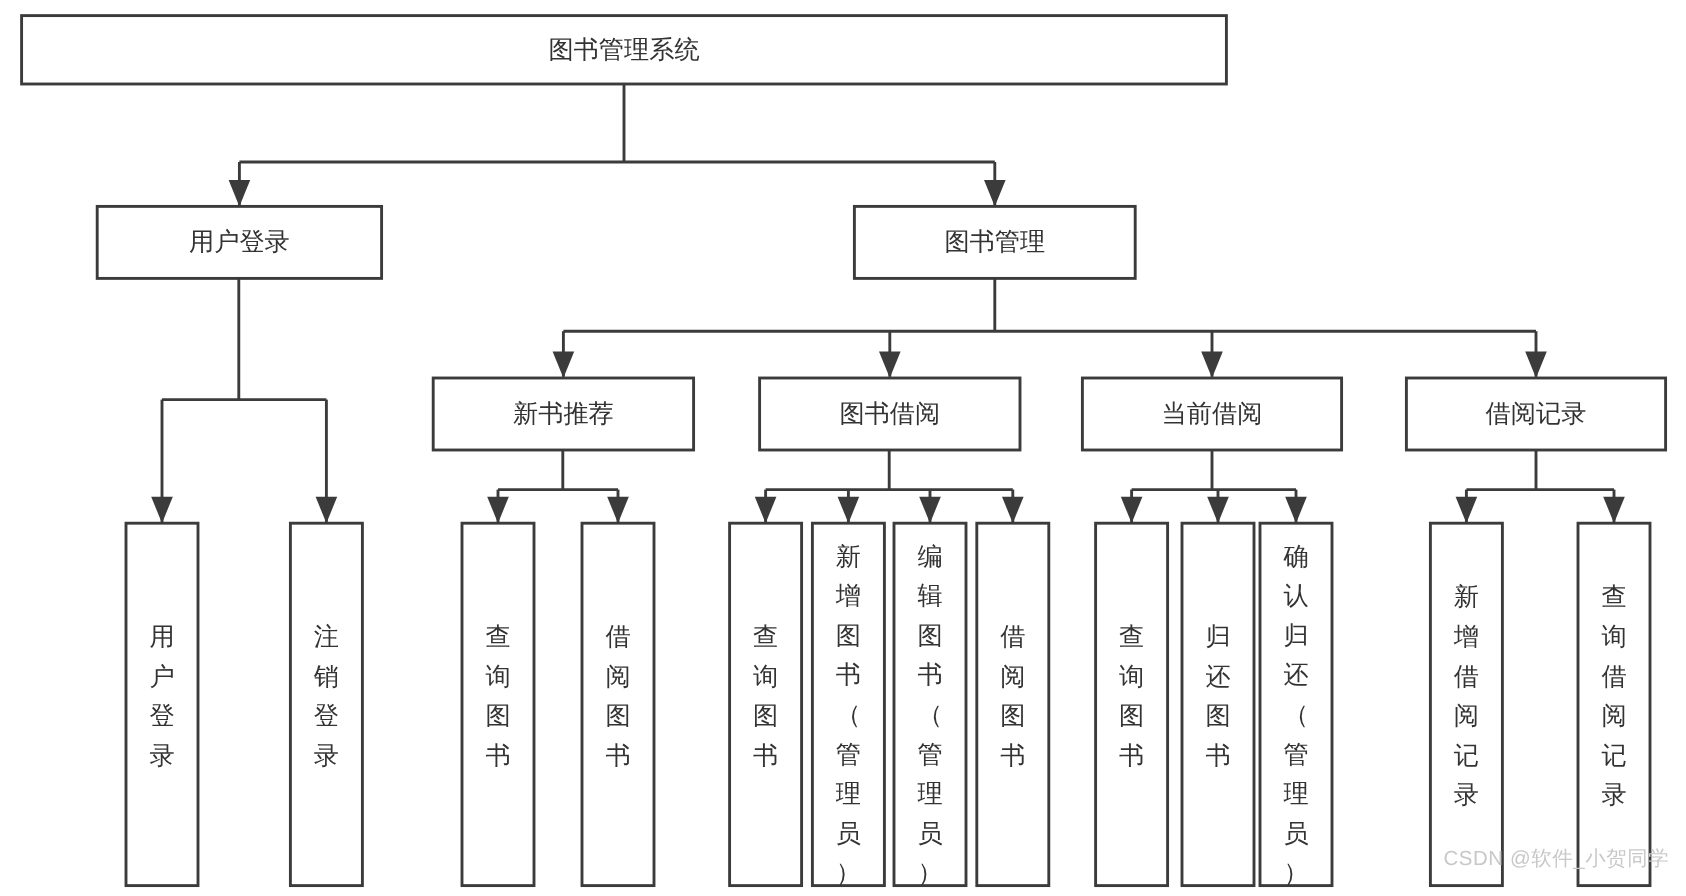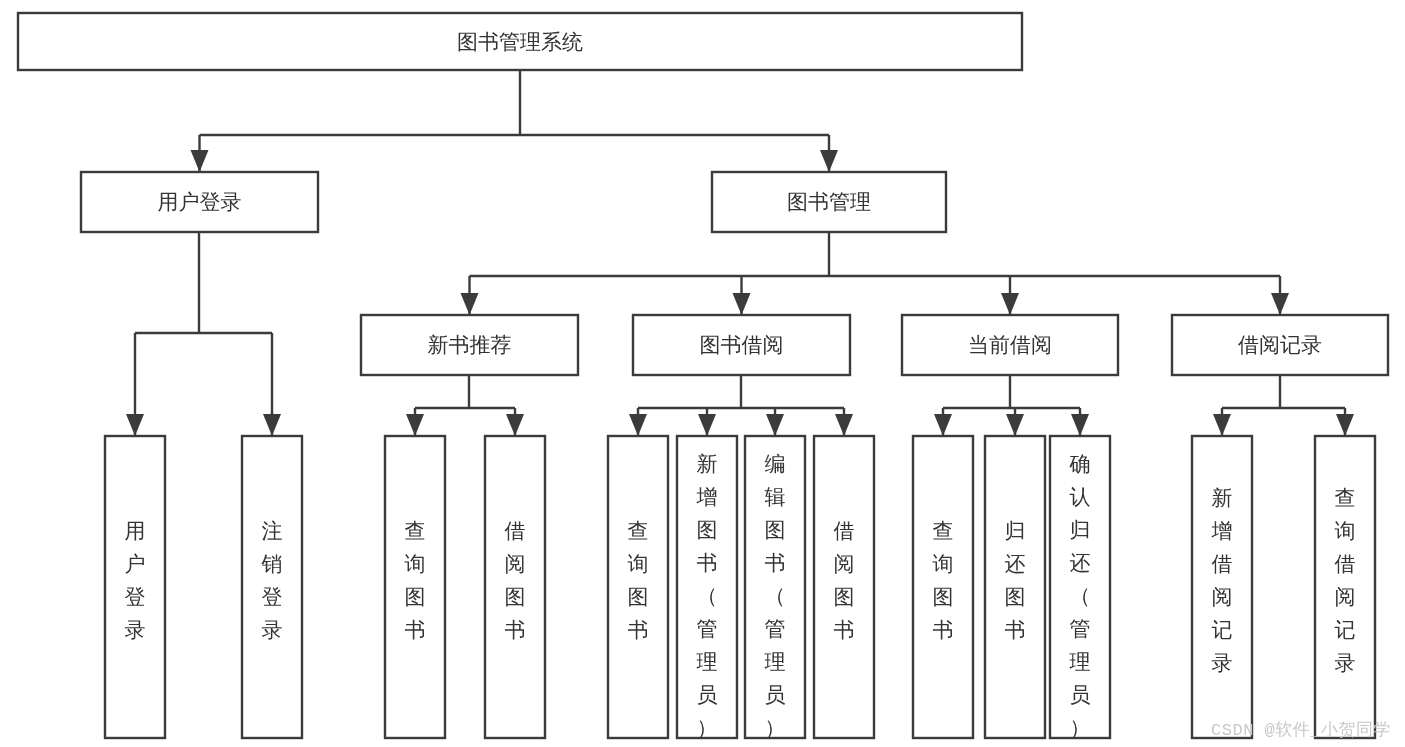--- a/index.html
+++ b/index.html
@@ -52,24 +52,24 @@
     fill: none;
     stroke-linecap: butt;
   }
   .arrow-head {
     fill: #3b3b3b;
     stroke: none;
   }
   .watermark-text {
     position: absolute;
     right: 14px;
-    bottom: 6px;
+    bottom: 20px;
     color: #c8c8c8;
     font-size: 17px;
-    font-family: Liberation Mono, monospace;
+    font-family: Liberation Sans, sans-serif;
     white-space: nowrap;
     letter-spacing: 0.5px;
     user-select: none;
   }
 </style>
 </head>
 <body>
 
 <div id="diagram-root">
 

